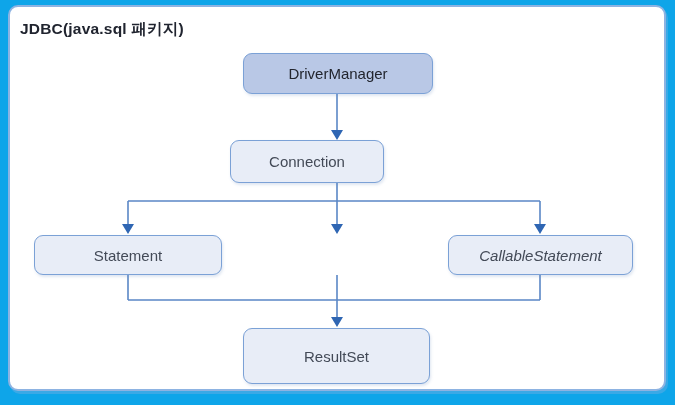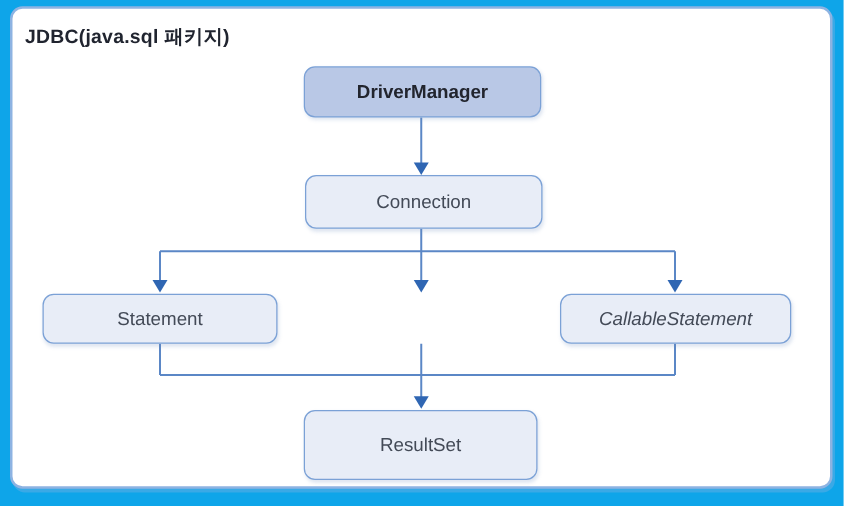--- a/index.html
+++ b/index.html
@@ -63,26 +63,26 @@
     background: var(--node-fill-light, #e8edf7);
     border: 1.5px solid var(--node-border, #7ba1d6);
     border-radius: 9px;
     font-size: 15px;
     color: var(--node-text, #434a57);
     box-shadow: 1px 2px 3px rgba(110, 140, 190, 0.22);
     white-space: nowrap;
   }
   .node.emphasis {
     background: var(--node-fill-emphasis, #b9c8e6);
-    font-weight: bold;
+    font-weight: normal;
     color: var(--node-text-emphasis, #22252e);
   }
   
   .n-drivermanager      { left: 243px; top: 53px;  width: 190px; height: 41px; }
-  .n-connection         { left: 244px; top: 140px; width: 190px; height: 43px; }
+  .n-connection         { left: 230px; top: 140px; width: 154px; height: 43px; }
   .n-statement          { left: 34px;  top: 235px; width: 188px; height: 40px; }
   .n-preparedstatement  { left: 242px; top: 235px; width: 190px; height: 40px; }
   .n-callablestatement  { left: 448px; top: 235px; width: 185px; height: 40px; font-style: italic; }
   .n-resultset          { left: 243px; top: 328px; width: 187px; height: 56px; }
 </style>
 </head>
 <body>
 
 <div class="stage">
 

